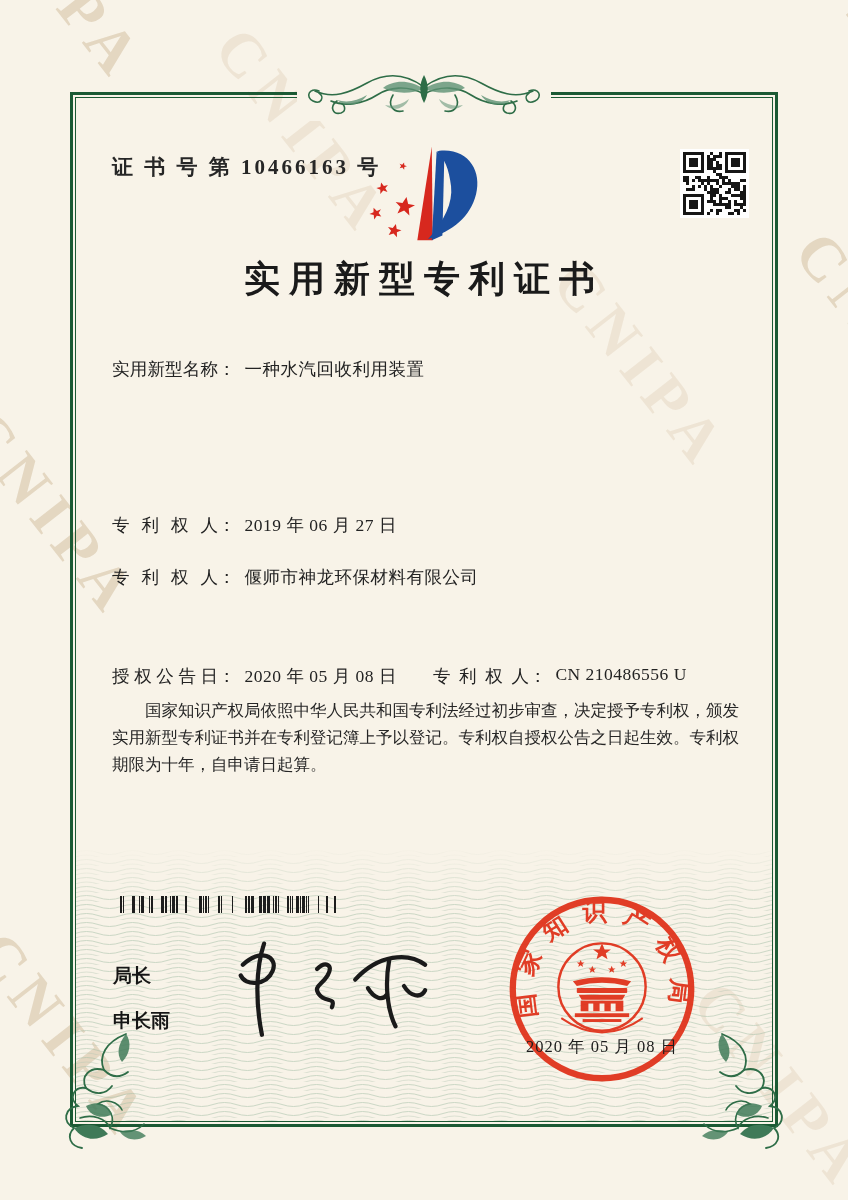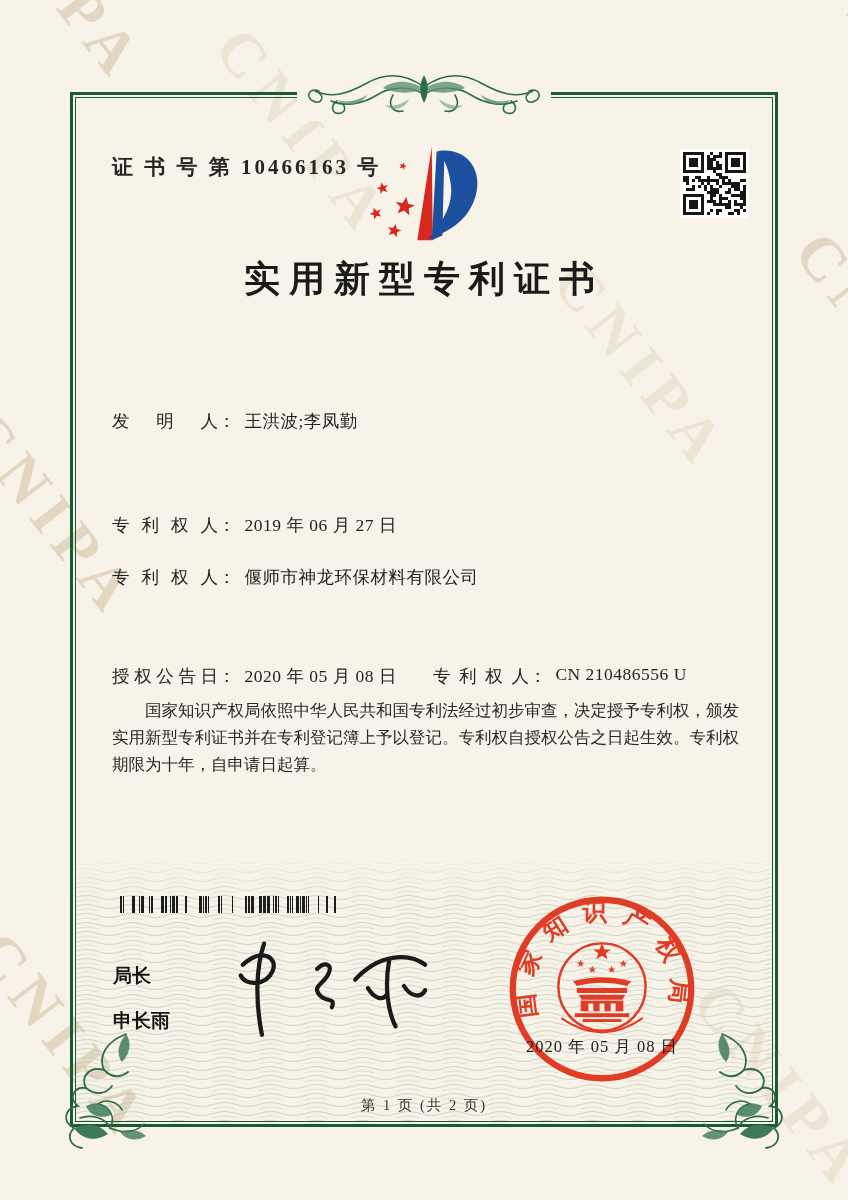--- a/index.html
+++ b/index.html
@@ -408,22 +408,22 @@
         <b style="left:24px;top:60px"></b>
         <b style="left:33px;top:60px"></b>
         <b style="left:45px;top:60px"></b>
         <b style="left:48px;top:60px"></b>
         <b style="left:54px;top:60px"></b>
       </div>
   </div>
 
   <div class="title">实用新型专利证书</div>
 
-  <div class="frow" style="top:409px;">
-    <span class="flabel">发明人</span><span class="fcolon">：</span><span class="fvalue">王洪波;李凤勤</span>
+  <div class="frow" style="top:357px;">
+    <span class="flabel">实用新型名称</span><span class="fcolon">：</span><span class="fvalue">一种水汽回收利用装置</span>
   </div>
   <div class="frow" style="top:513px;">
     <span class="flabel">专利权人</span><span class="fcolon">：</span><span class="fvalue">2019 年 06 月 27 日</span>
   </div>
   <div class="frow" style="top:565px;">
     <span class="flabel">专利权人</span><span class="fcolon">：</span><span class="fvalue">偃师市神龙环保材料有限公司</span>
   </div>
   <div class="frow" style="top:664px;">
     <span><span class="flabel">授权公告日</span><span class="fcolon">：</span><span class="fvalue">2020 年 05 月 08 日</span></span><span class="fpair2"><span class="flabel">专利权人</span><span class="fcolon">：</span><span class="fvalue">CN 210486556 U</span></span>
   </div>
@@ -517,15 +517,14 @@
         <rect x="97.5" y="115" width="5" height="8" fill="#f8f3e8"></rect>
         <rect x="109" y="115" width="5" height="8" fill="#f8f3e8"></rect>
         <rect x="72" y="125" width="56" height="4"></rect>
         <rect x="80" y="131" width="40" height="3"></rect>
         <path d="M58 130 Q78 144 100 145 Q122 144 142 130" fill="none" stroke="#e03018" stroke-width="2"></path>
       </g>
     </g>
   </svg>
   <div class="seal-date">2020 年 05 月 08 日</div>
 
-  <div class="page-num">第 1 页 (共 2 页)</div>
 
 </div>
 
 </body></html>

